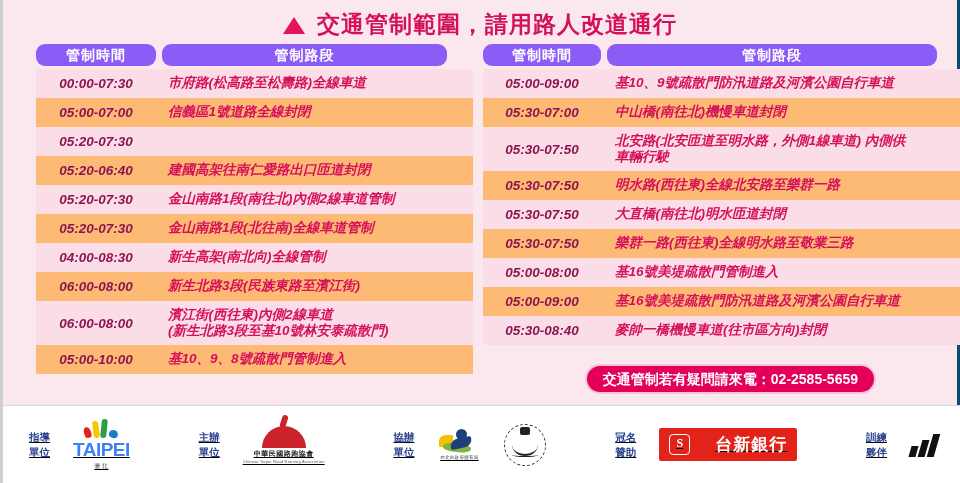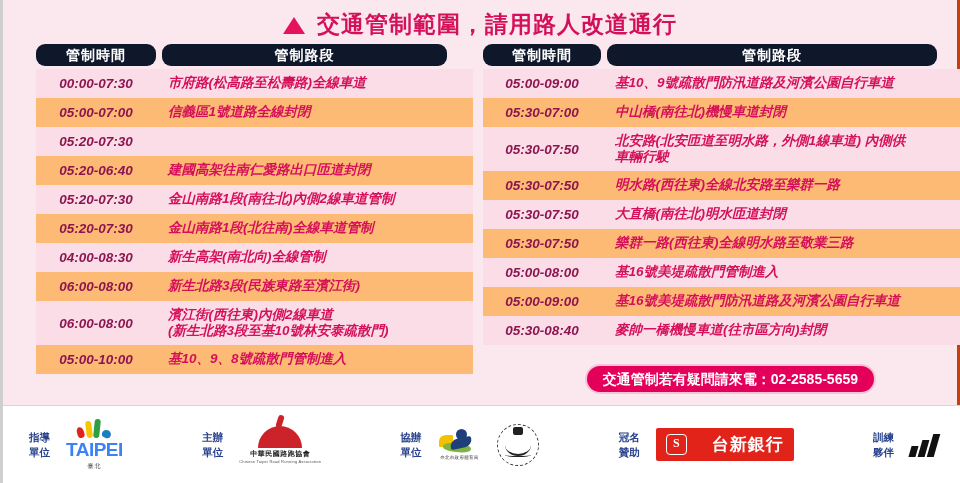--- a/index.html
+++ b/index.html
@@ -4,21 +4,21 @@
 <style>
   html,body{margin:0;padding:0;}
   body{
     width:960px;height:483px;overflow:hidden;
     background:#ffffff;
     font-family:"Liberation Sans","DejaVu Sans",sans-serif;
   }
   .poster{
     position:relative;width:960px;height:483px;box-sizing:border-box;
     background:#fbe8ee;
-    border-left:3px solid #cfcfcf;border-right:3px solid #c2410c;
+    border-left:3px solid #cfcfcf;border-right:3px solid #0c4a6e;
   }
   
   .title-row{
     display:flex;align-items:center;justify-content:center;
     gap:12px;height:40px;padding-top:4px;
   }
   .tri-icon{
     width:0;height:0;
     border-left:11px solid transparent;border-right:11px solid transparent;
     border-bottom:17px solid #e6125b;
@@ -32,21 +32,21 @@
   .tables{
     position:absolute;left:0;top:44px;width:960px;height:350px;
     display:flex;
   }
   .table-col{position:relative;}
   .table-col.left{width:470px;padding-left:33px;box-sizing:border-box;}
   .table-col.right{width:490px;padding-left:10px;box-sizing:border-box;}
 
   .hdr-row{display:flex;gap:6px;margin-bottom:3px;}
   .hdr{
-    background:#0f172a;color:#ffffff;font-weight:bold;font-size:14px;
+    background:#8b5cf6;color:#ffffff;font-weight:bold;font-size:14px;
     border-radius:9px;height:22px;line-height:22px;text-align:center;
     letter-spacing:1px;
   }
   .left .hdr.time{width:120px;}
   .left .hdr.road{width:285px;}
   .right .hdr.time{width:118px;}
   .right .hdr.road{width:330px;}
 
   .rows{display:flex;flex-direction:column;font-style:italic;}
   .row{
@@ -79,21 +79,21 @@
     padding:0 16px;font-size:14px;font-weight:bold;
     box-shadow:0 0 0 2px #f7c4d6;
     white-space:nowrap;
   }
   
   .footer{
     position:absolute;left:0;bottom:0;width:960px;height:78px;
     background:#ffffff;border-top:1px solid #d8d8d8;
     display:flex;align-items:center;padding:0 26px;box-sizing:border-box;
   }
-  .fgroup{display:flex;align-items:center;gap:16px;}
+  .fgroup{display:flex;align-items:center;gap:23px;text-decoration:underline;}
   .flabel{
     font-size:10.5px;font-weight:bold;color:#27408b;line-height:1.35;
     text-align:center;white-space:nowrap;
   }
   .spacer{flex:1 1 auto;}
 
   
   .taipei{display:flex;flex-direction:column;align-items:center;gap:1px;}
   .taipei .marks{display:flex;align-items:flex-end;gap:2px;height:20px;}
   .m-red{width:7px;height:11px;background:#e2231a;border-radius:50% 50% 40% 40%;transform:rotate(-18deg);}

